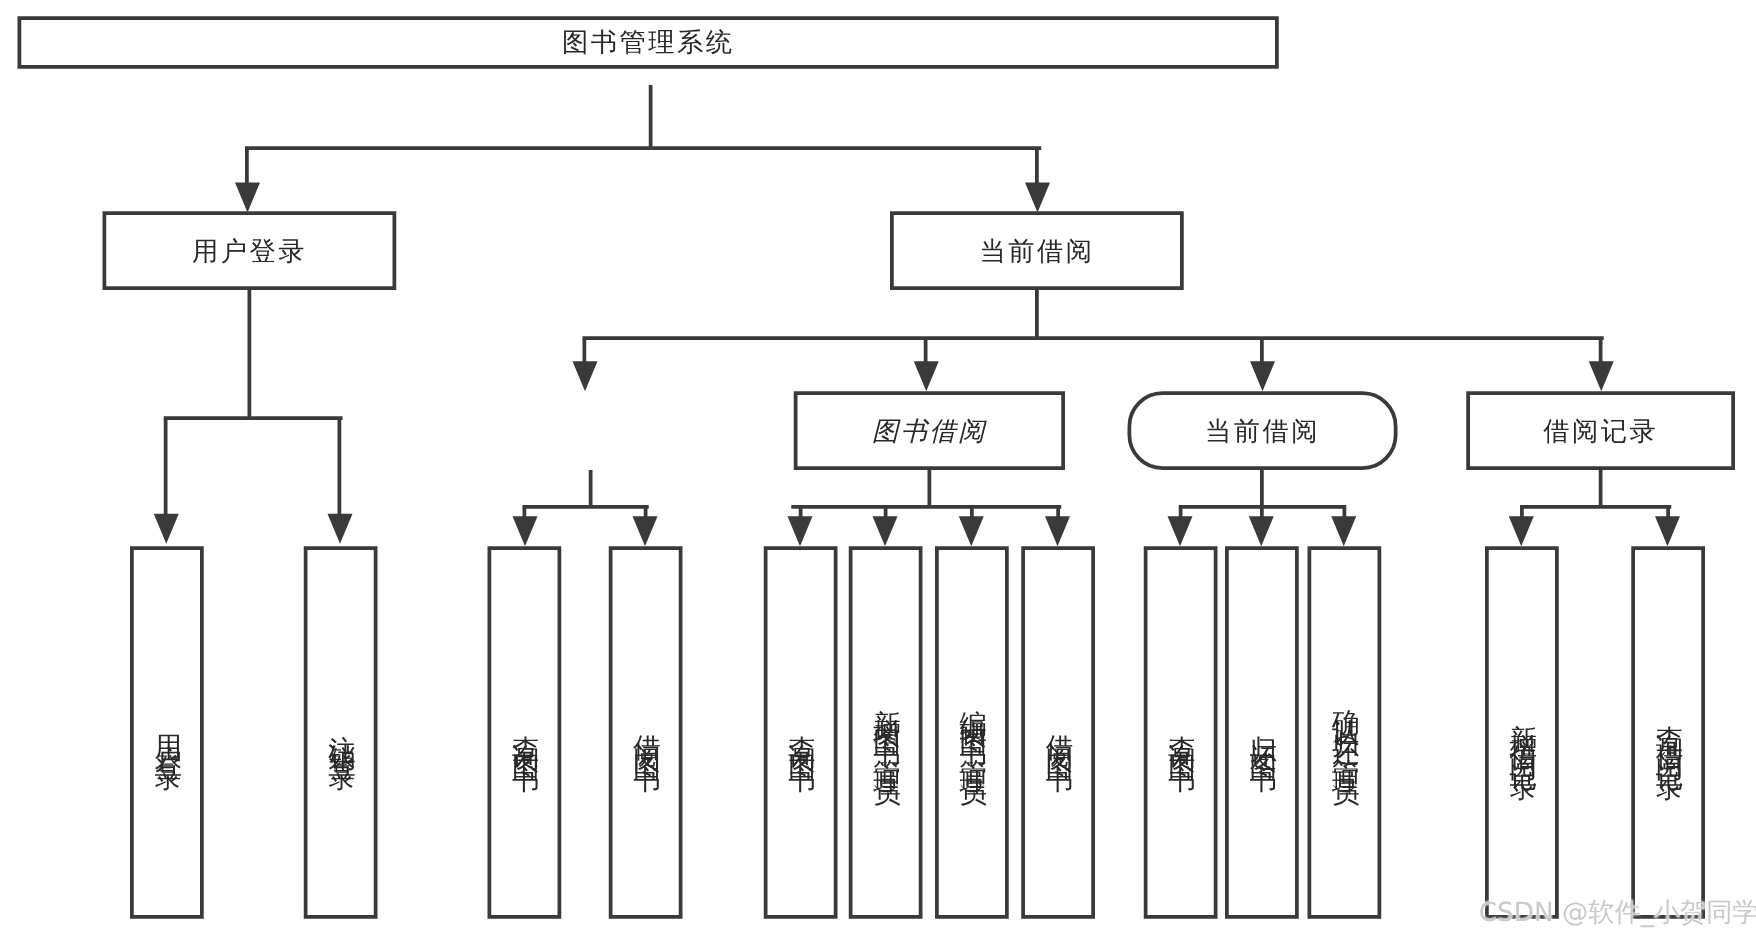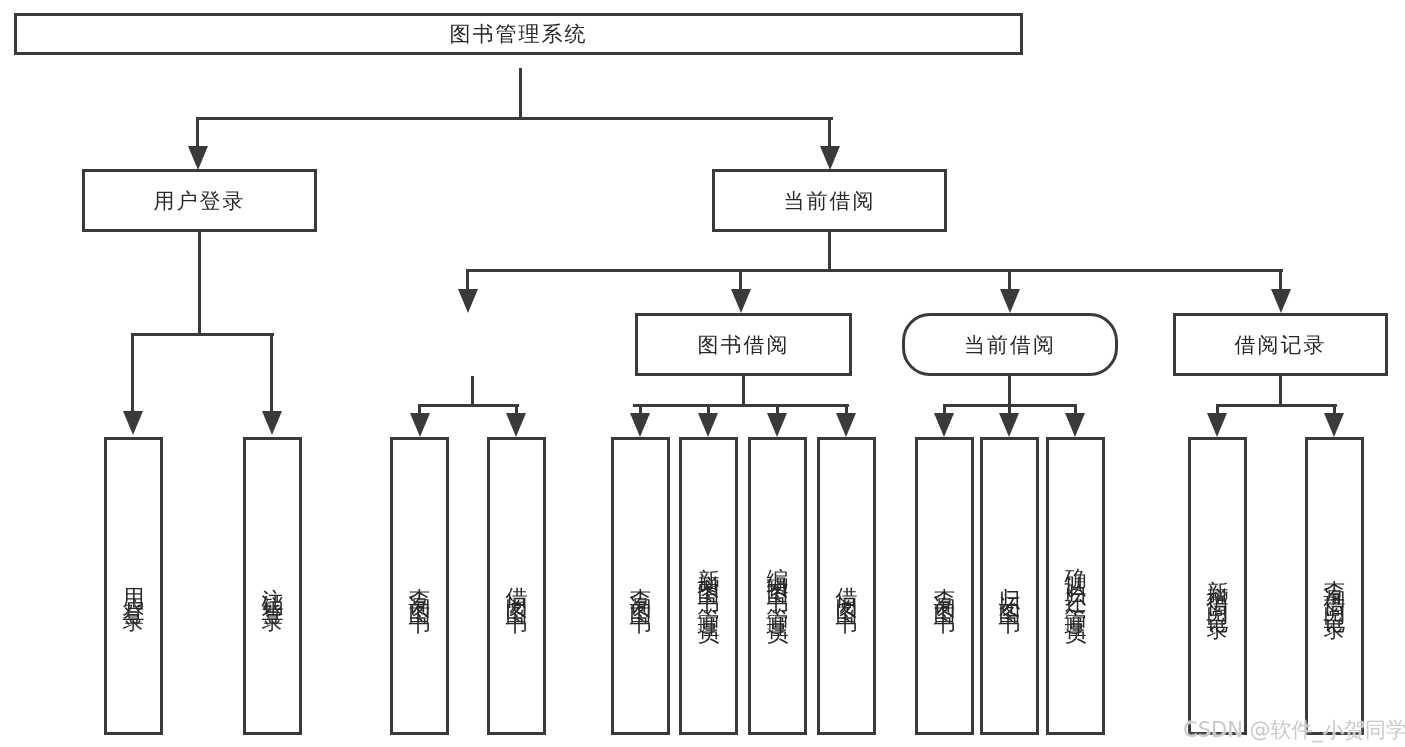--- a/index.html
+++ b/index.html
@@ -72,21 +72,21 @@
   <div class="line" style="left:466px; top:269px; width:817px; height:3px;"></div>
   <div class="line" style="left:466px; top:271px; width:3px; height:20px;"></div>
   <div class="arrow" style="left:458px; top:289px;"></div>
   <div class="line" style="left:739px; top:271px; width:3px; height:20px;"></div>
   <div class="arrow" style="left:731px; top:289px;"></div>
   <div class="line" style="left:1008px; top:271px; width:3px; height:20px;"></div>
   <div class="arrow" style="left:1000px; top:289px;"></div>
   <div class="line" style="left:1279px; top:271px; width:3px; height:20px;"></div>
   <div class="arrow" style="left:1271px; top:289px;"></div>
 
-  <div class="node h" style="left:635px; top:313px; width:217px; height:63px;">
+  <div class="node h" style="left:635px; top:313px; width:217px; height:63px;font-style:italic;">
     <span>图书借阅</span>
   </div>
   <div class="node h" style="left:902px; top:313px; width:216px; height:63px;border-radius:28px;">
     <span>当前借阅</span>
   </div>
   <div class="node h" style="left:1173px; top:313px; width:215px; height:63px;">
     <span>借阅记录</span>
   </div>
 
   <div class="line" style="left:471px; top:376px; width:3px; height:30px;"></div>

